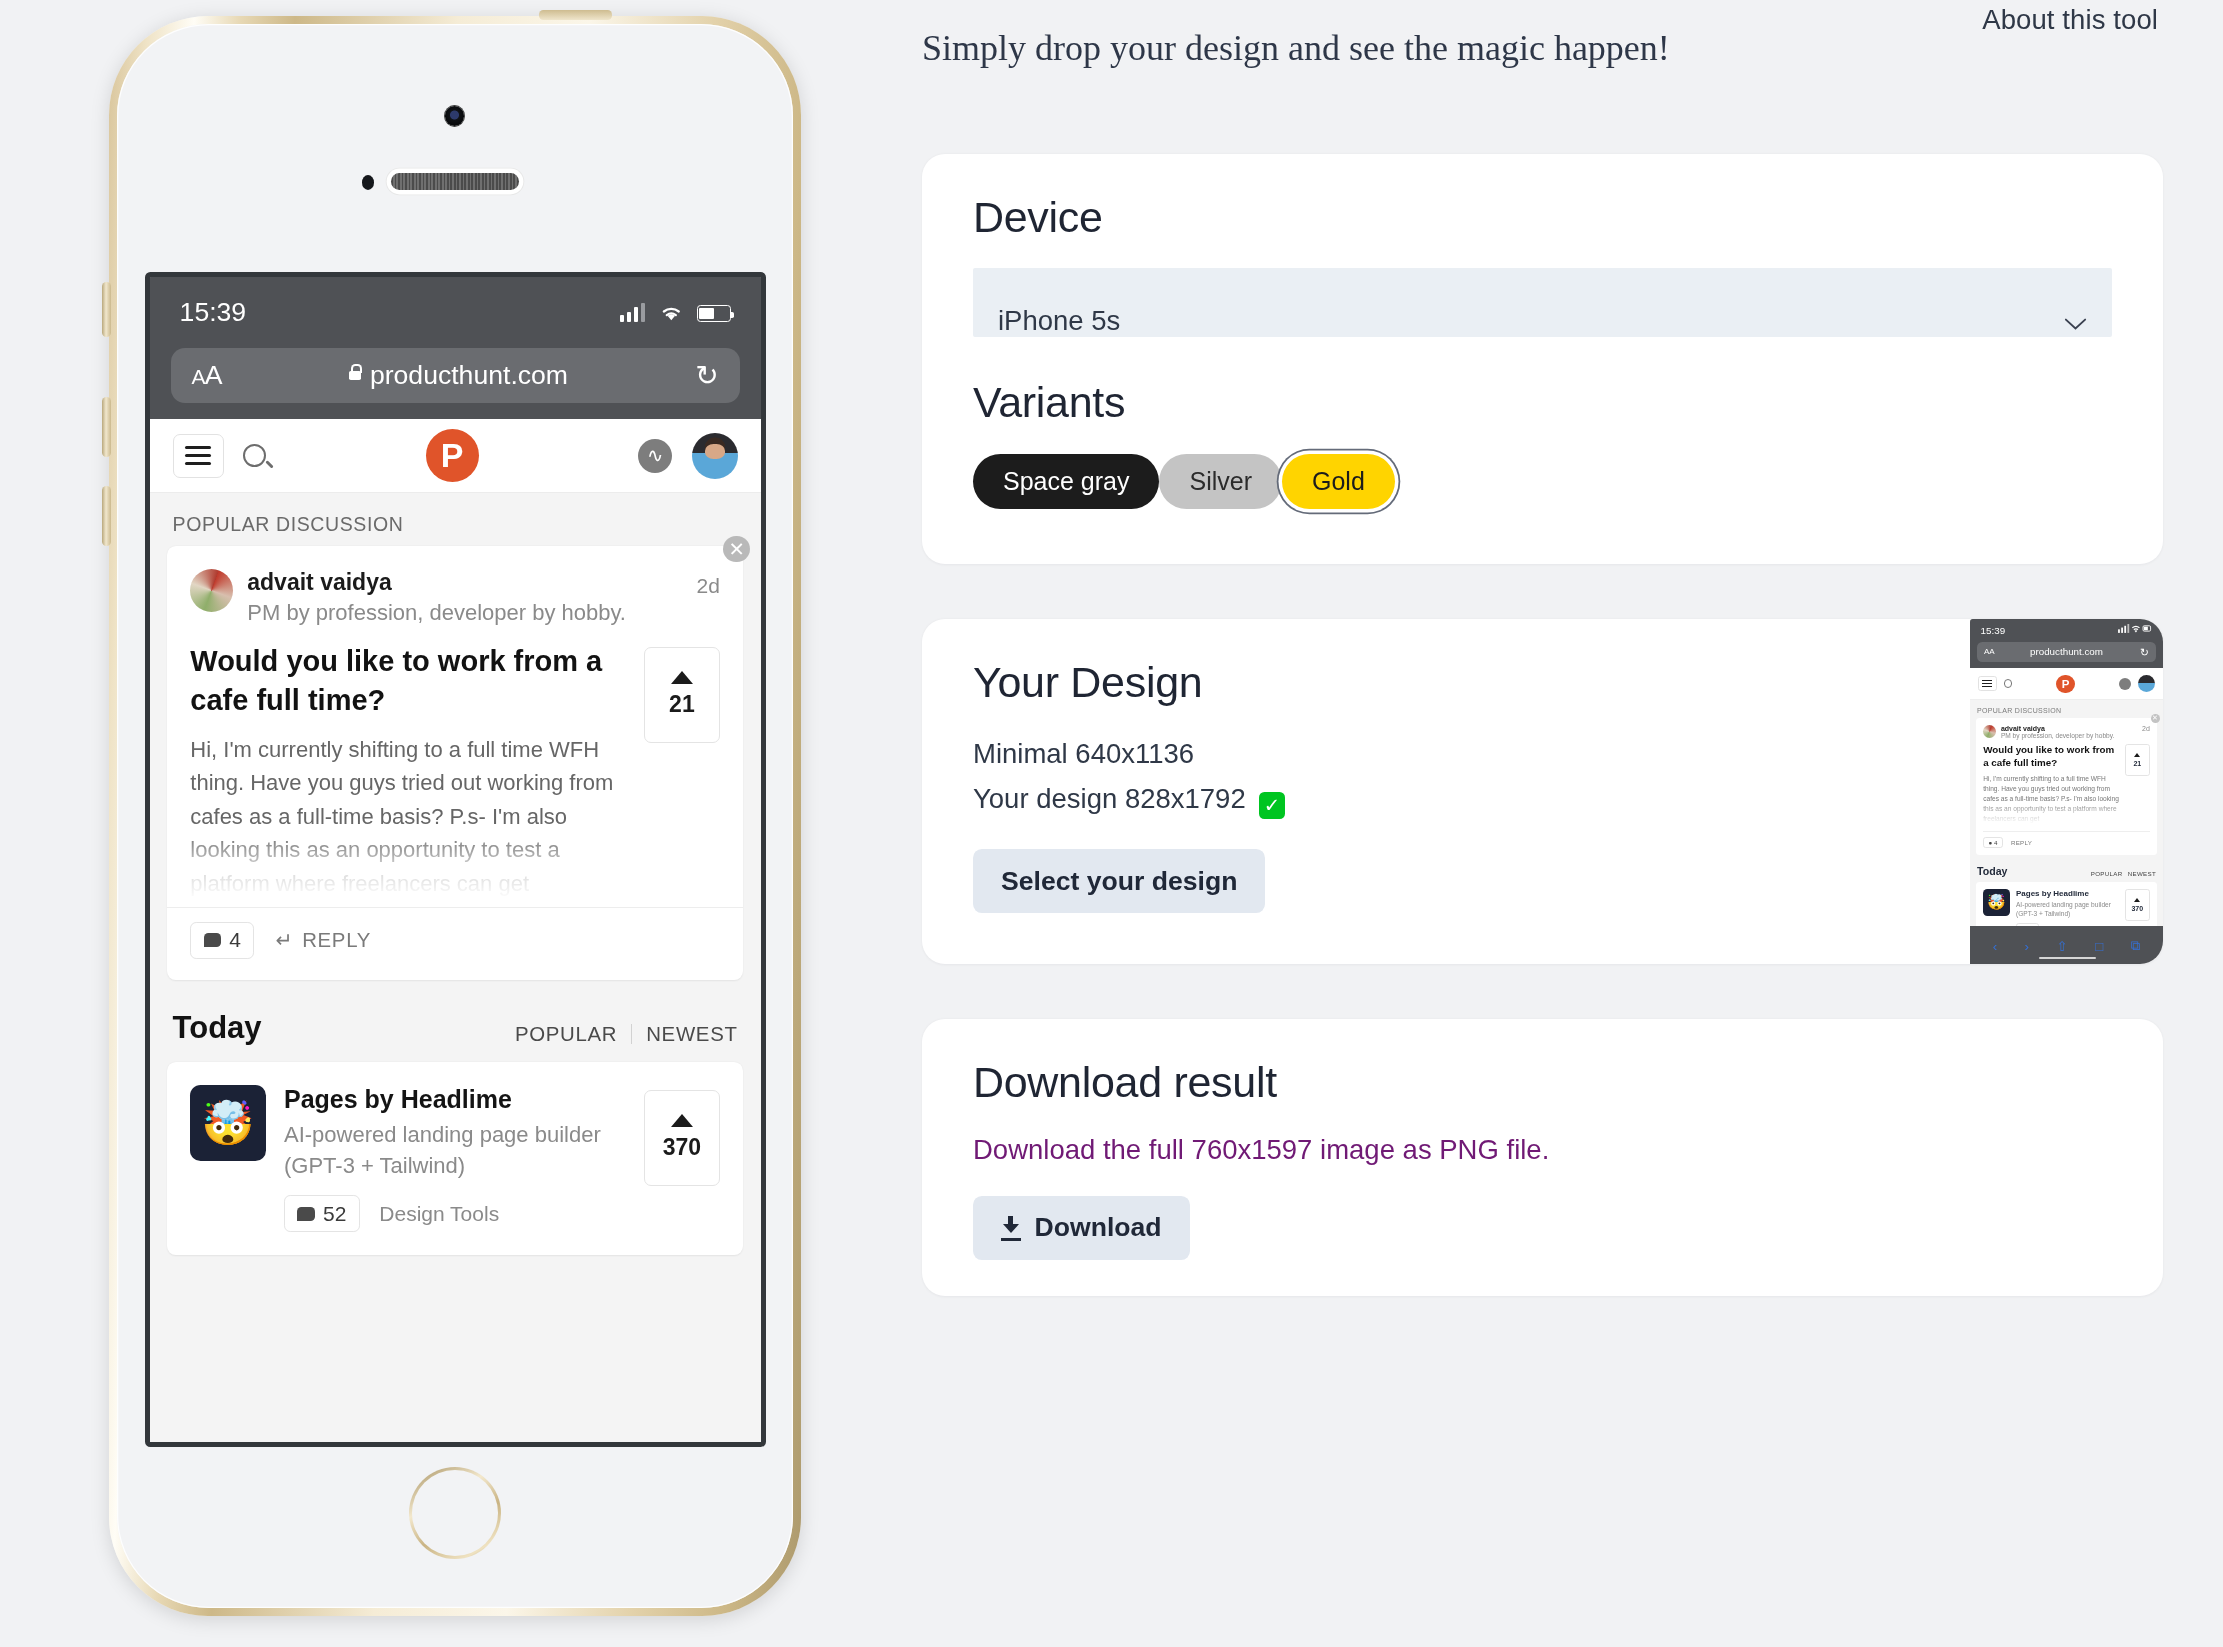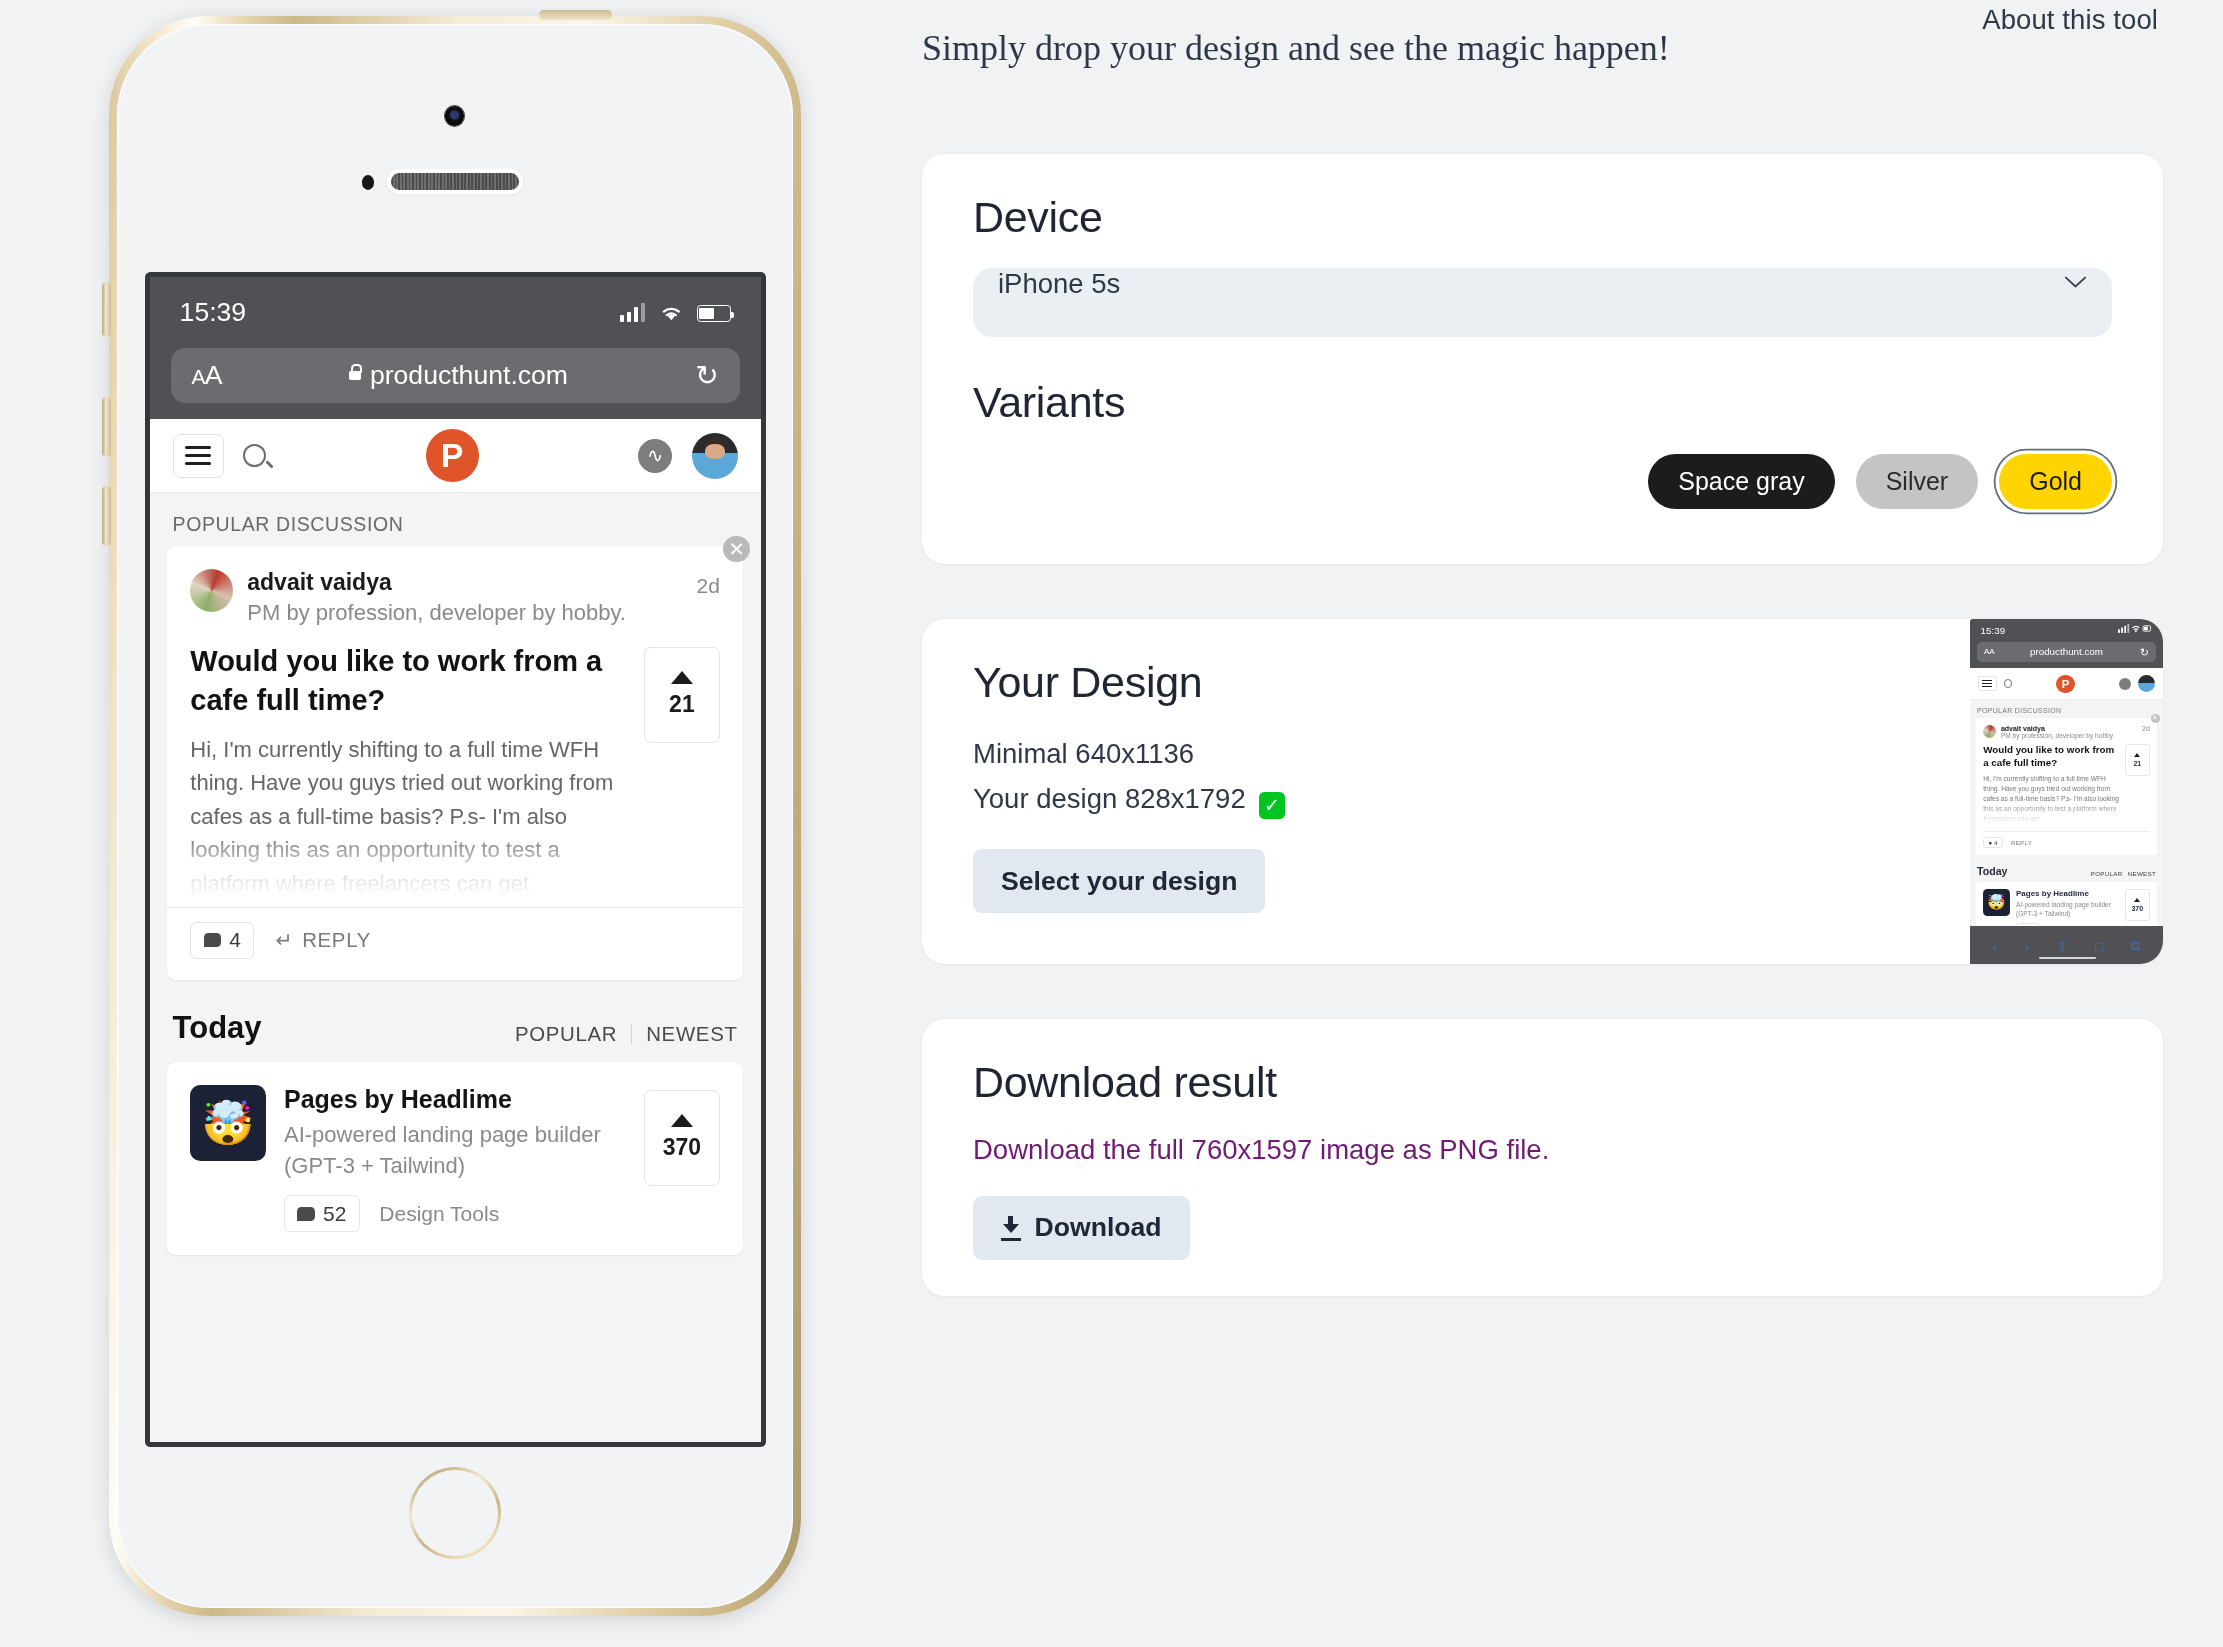--- a/index.html
+++ b/index.html
@@ -189,27 +189,27 @@
   .brand { font-size:74px; font-weight:700; color:#9d7bea; letter-spacing:-0.9px; margin-top:69px; }
   .tagline { font-size:36px; color:#2e3748; margin-top:26.6px;font-family:Liberation Serif, serif; }
 
   .card { background:#fff; border-radius:23px; padding: 39px 51px 46px; margin-top: 0; box-shadow: 0 0.9px 2.7px rgba(16,24,40,.05); }
   .card.device { margin-top: 85px; padding-bottom: 55px; }
   .card.design { margin-top: 55px; position:relative; overflow:hidden; padding-bottom: 51px; }
   .card.download { margin-top: 55px; padding-bottom: 36px; }
   .card h2 { font-size:43px; font-weight:400; color:#1f2533; letter-spacing:-0.3px; }
 
   .select {
-    margin-top: 26.6px; height:69px; background:#eaeff4; border-radius:19px;
-    display:flex; align-items:flex-start; padding: 0 25px; font-size:27.5px; color:#2f3847;
+    margin-top: 26.6px; height:69px; background:#eaeff4; border-radius:2px;
+    display:flex; align-items:flex-end; padding: 0 25px; font-size:27.5px; color:#2f3847;
   }
   .select .chev { margin-left:auto; font-size:23px; color:#3a4150; }
 
   .variants-h { margin-top: 41px; }
-  .pills { display:flex; gap:21px; margin-top: 26.6px; justify-content: flex-end; }
+  .pills { display:flex; margin-top: 26.6px; }
   .pill { border-radius:886px; padding: 0 30px; height:55px; display:flex; align-items:center;
           font-size:25px; border:none; cursor:pointer; font-family:"Liberation Sans", sans-serif; }
   .pill.spacegray { background:#1c1c1c; color:#fff; }
   .pill.silver { background:#c4c4c4; color:#2b2b2b; }
   .pill.gold { background:#ffd400; color:#1c1c1c; box-shadow:0 0 0 3.5px #fff, 0 0 0 5.3px #646b79; }
 
   .design-line { font-size:27.5px; color:#2f3847; margin-top: 26.6px; line-height:1.5; }
   .ok { display:inline-flex; align-items:center; justify-content:center; width:26.6px; height:26.6px;
         background:#00c521; border-radius:5.3px; color:#fff; font-size:19.5px; vertical-align:-3.5px; margin-left:5.3px; }
   .btn {

